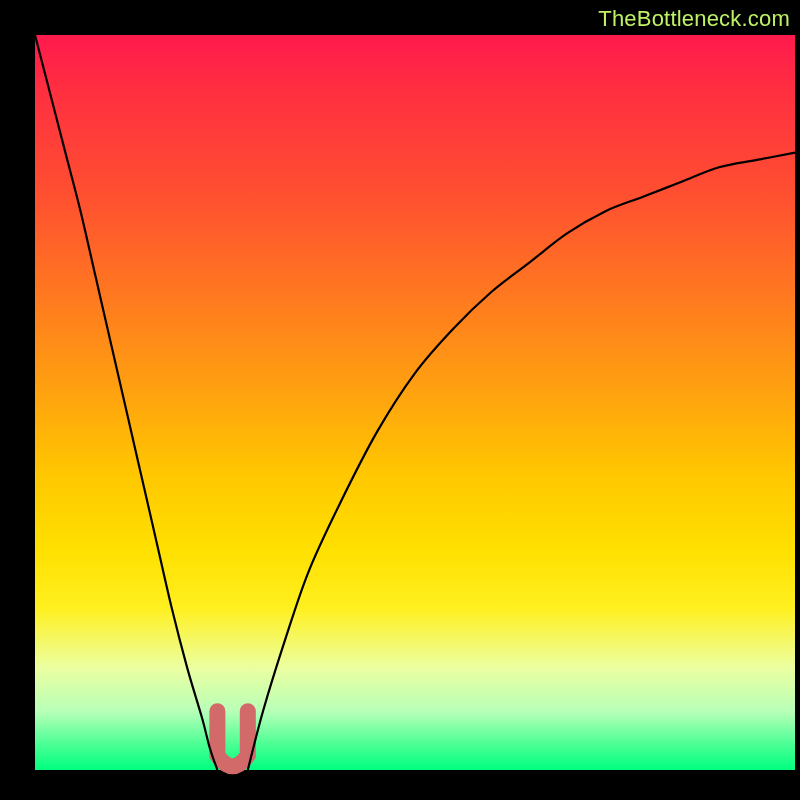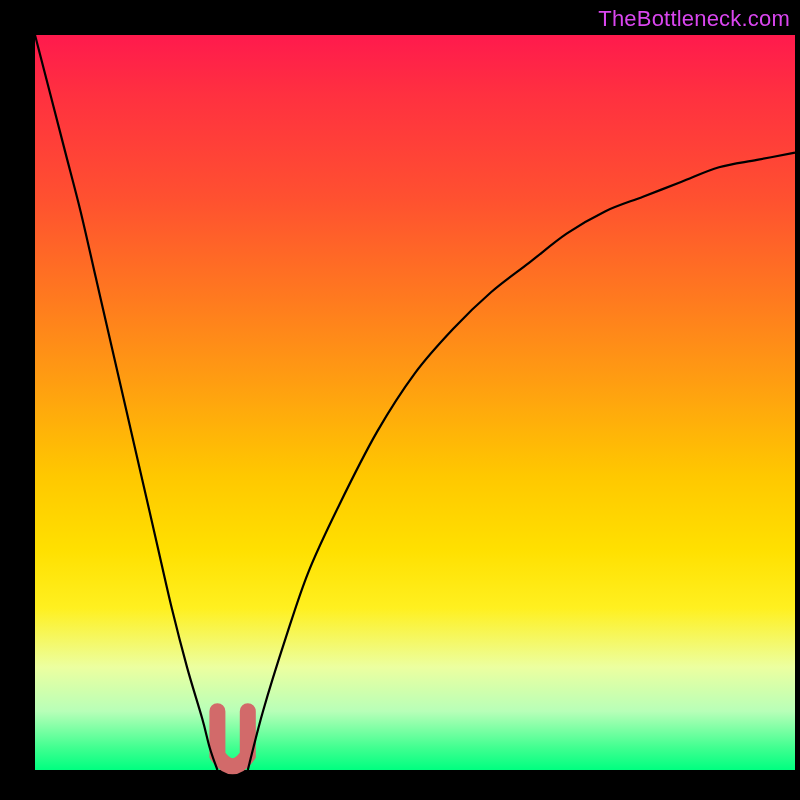--- a/index.html
+++ b/index.html
@@ -35,21 +35,21 @@
        #ecffa0 86%,
        #b8ffb8 92%,
        #40ff90 97%,
        #00ff80 100%
     );
   }
   .watermark {
     position: absolute;
     top: 6px;
     right: 10px;
-    color: #d946ef;
+    color: #bef264;
     font-size: 22px;
     letter-spacing: 0.2px;
     font-weight: 500;
   }
   svg.curves {
     position: absolute;
     left: 0; top: 0;
     width: 760px;
     height: 735px;
     overflow: visible;

